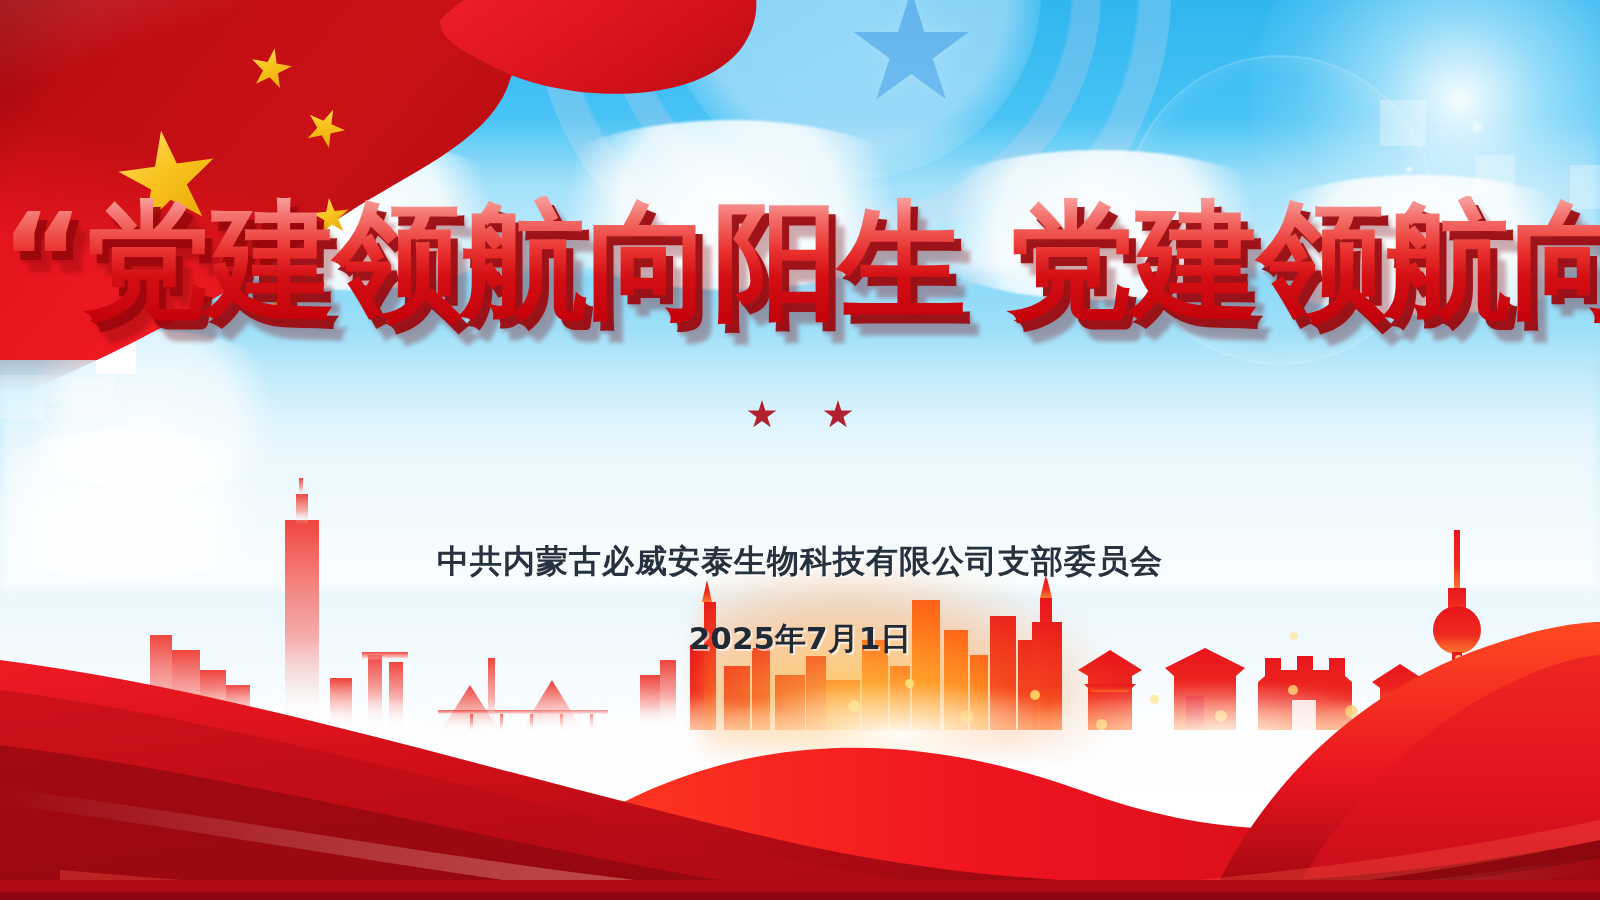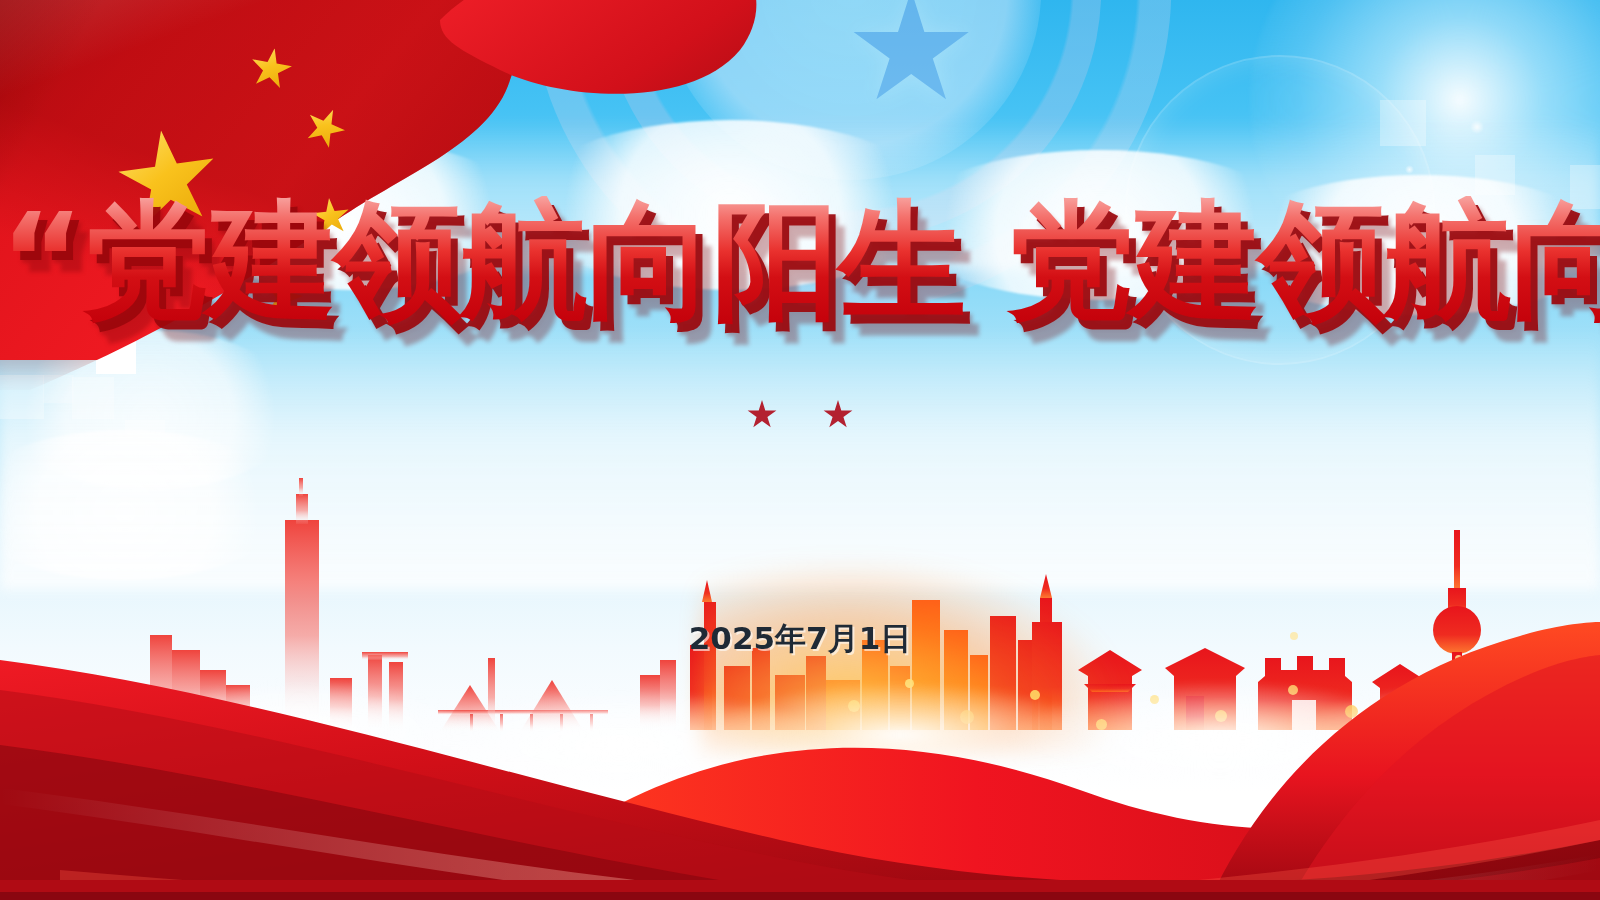--- a/index.html
+++ b/index.html
@@ -275,20 +275,21 @@
 
   <div class="sub-row">
     <div class="sub-star">
         <span></span>
       </div>
     <div class="sub-star">
         <span></span>
       </div>
   </div>
 
+  <div class="org">中共内蒙古必威安泰生物科技有限公司支部委员会</div>
   <div class="date">2025年7月1日</div>
 
   <div class="glow-orange"></div>
 
   <div class="skyline">
     <svg viewBox="0 0 1600 300" preserveAspectRatio="none">
       <defs>
         <linearGradient id="gLight" x1="0" y1="0" x2="0" y2="1">
           <stop offset="0%" stop-color="#ef3a33" stop-opacity="0.95"></stop>
           <stop offset="55%" stop-color="#f8817a" stop-opacity="0.65"></stop>

